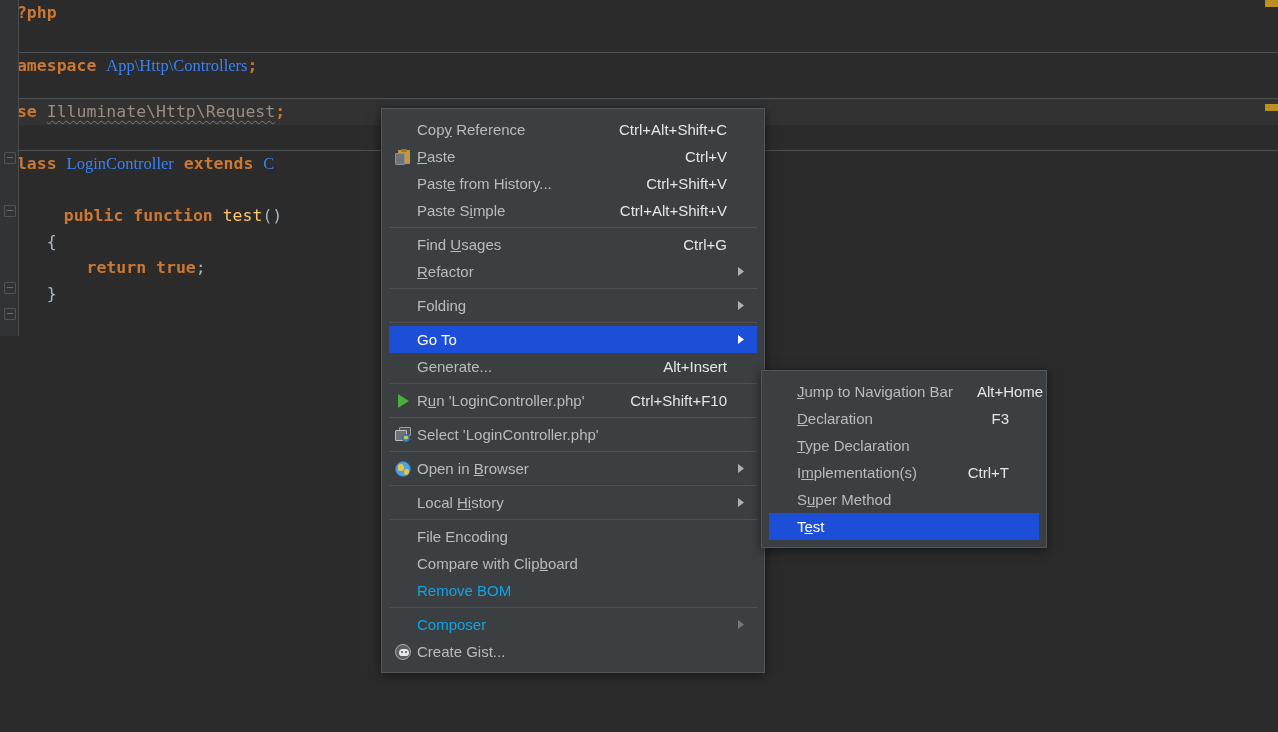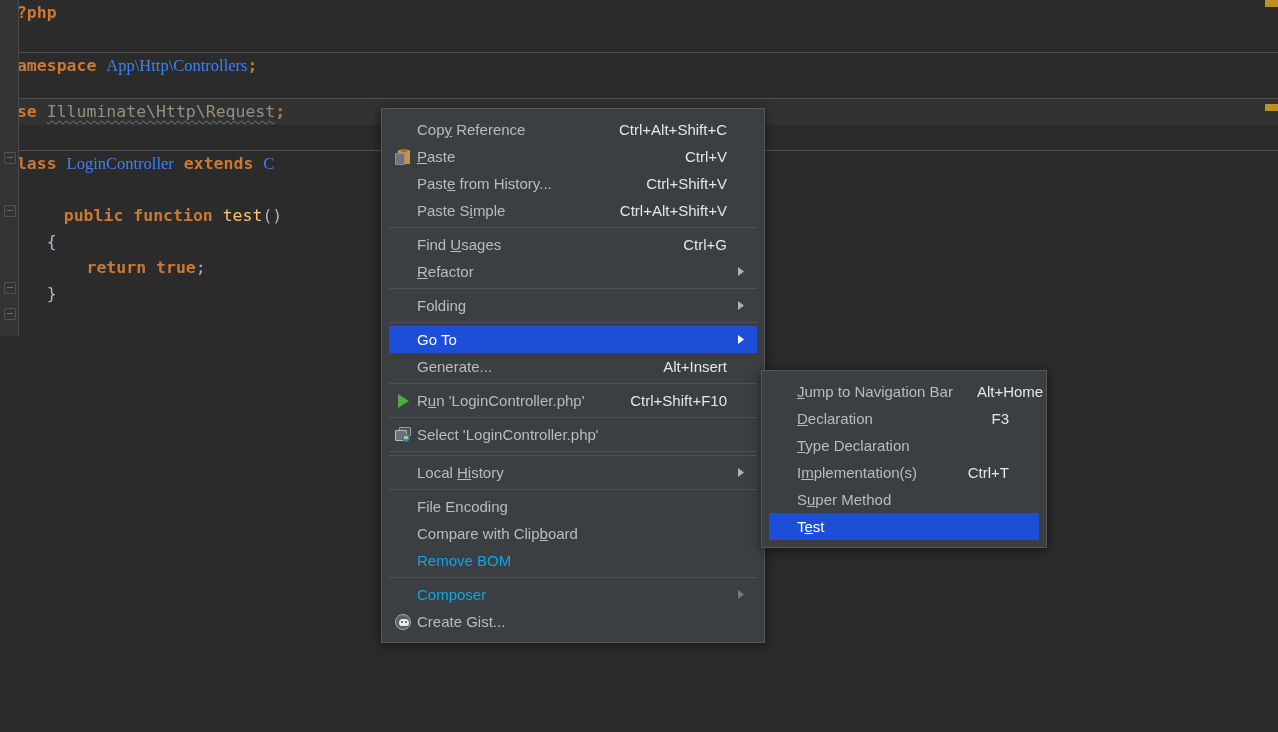--- a/index.html
+++ b/index.html
@@ -250,20 +250,31 @@
           <span class="ico-select">
             <span class="w1"></span>
             <span class="w2"></span>
             <span class="glb"></span>
           </span>
         </span>
         <span class="label">Select 'LoginController.php'</span>
         <span class="arrow"></span>
       </div>
       <div class="msep"></div>
+      <div class="mi">
+        <span class="icon">
+          <span class="ico-globe"></span>
+        </span>
+        <span class="label">Open in <span class="u">B</span>rowser</span>
+        <span class="arrow">
+          <svg width="7" height="9" viewBox="0 0 7 9">
+            <path d="M0 0 L6 4.5 L0 9 Z" fill="#b0b0b0"></path>
+          </svg>
+        </span>
+      </div>
       <div class="msep"></div>
       <div class="mi">
         <span class="icon"></span>
         <span class="label">Local <span class="u">Hi</span>story</span>
         <span class="arrow">
           <svg width="7" height="9" viewBox="0 0 7 9">
             <path d="M0 0 L6 4.5 L0 9 Z" fill="#b0b0b0"></path>
           </svg>
         </span>
       </div>

